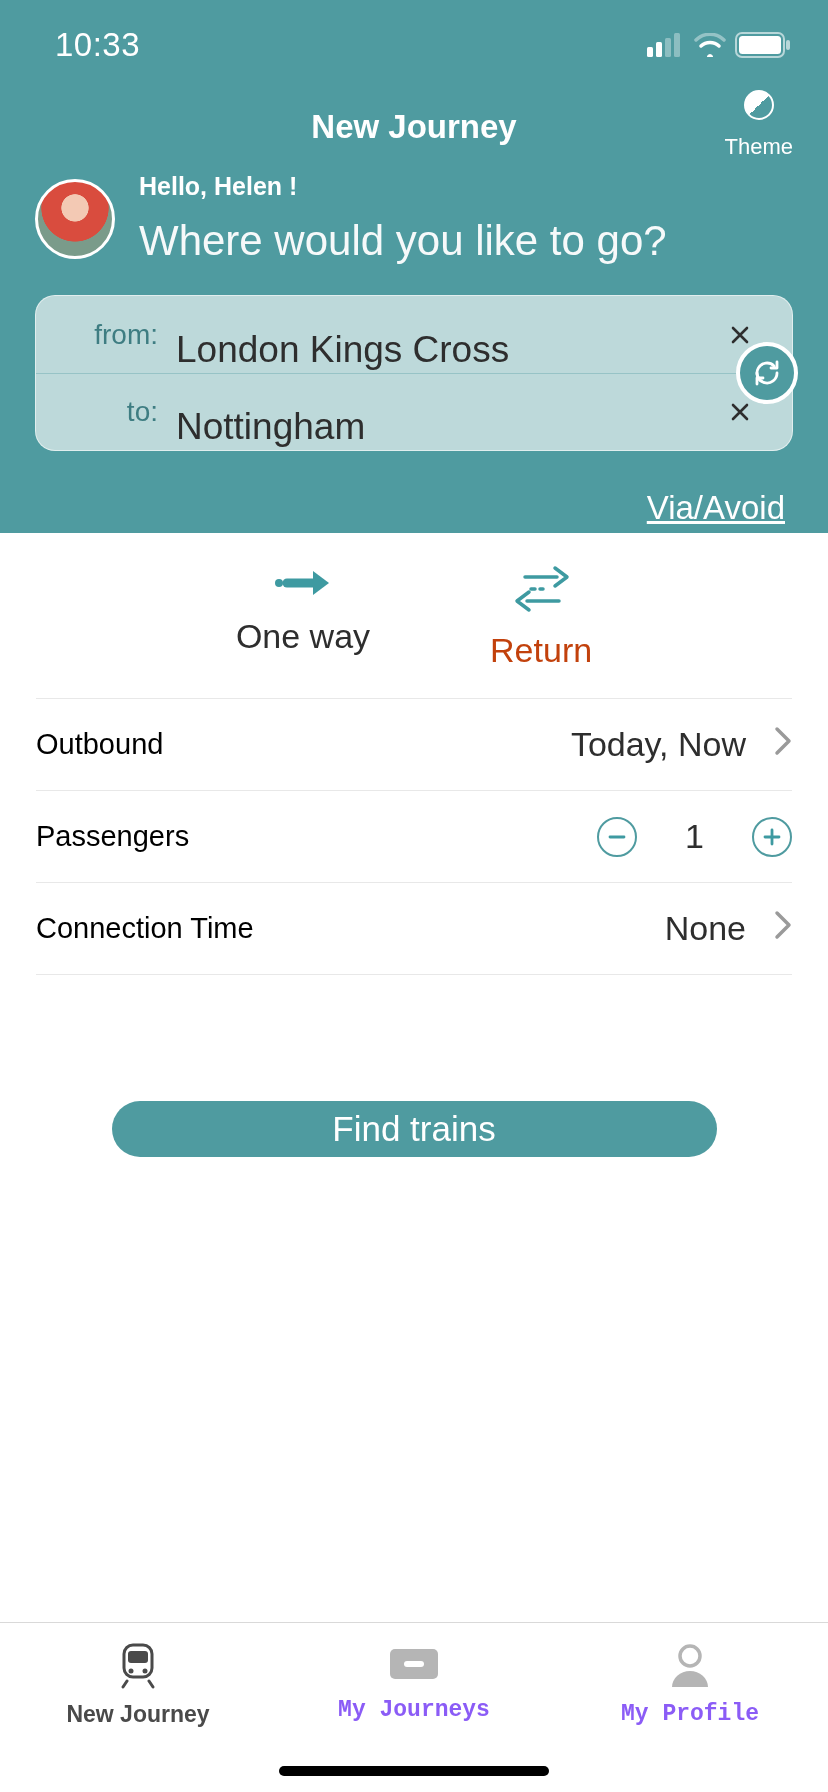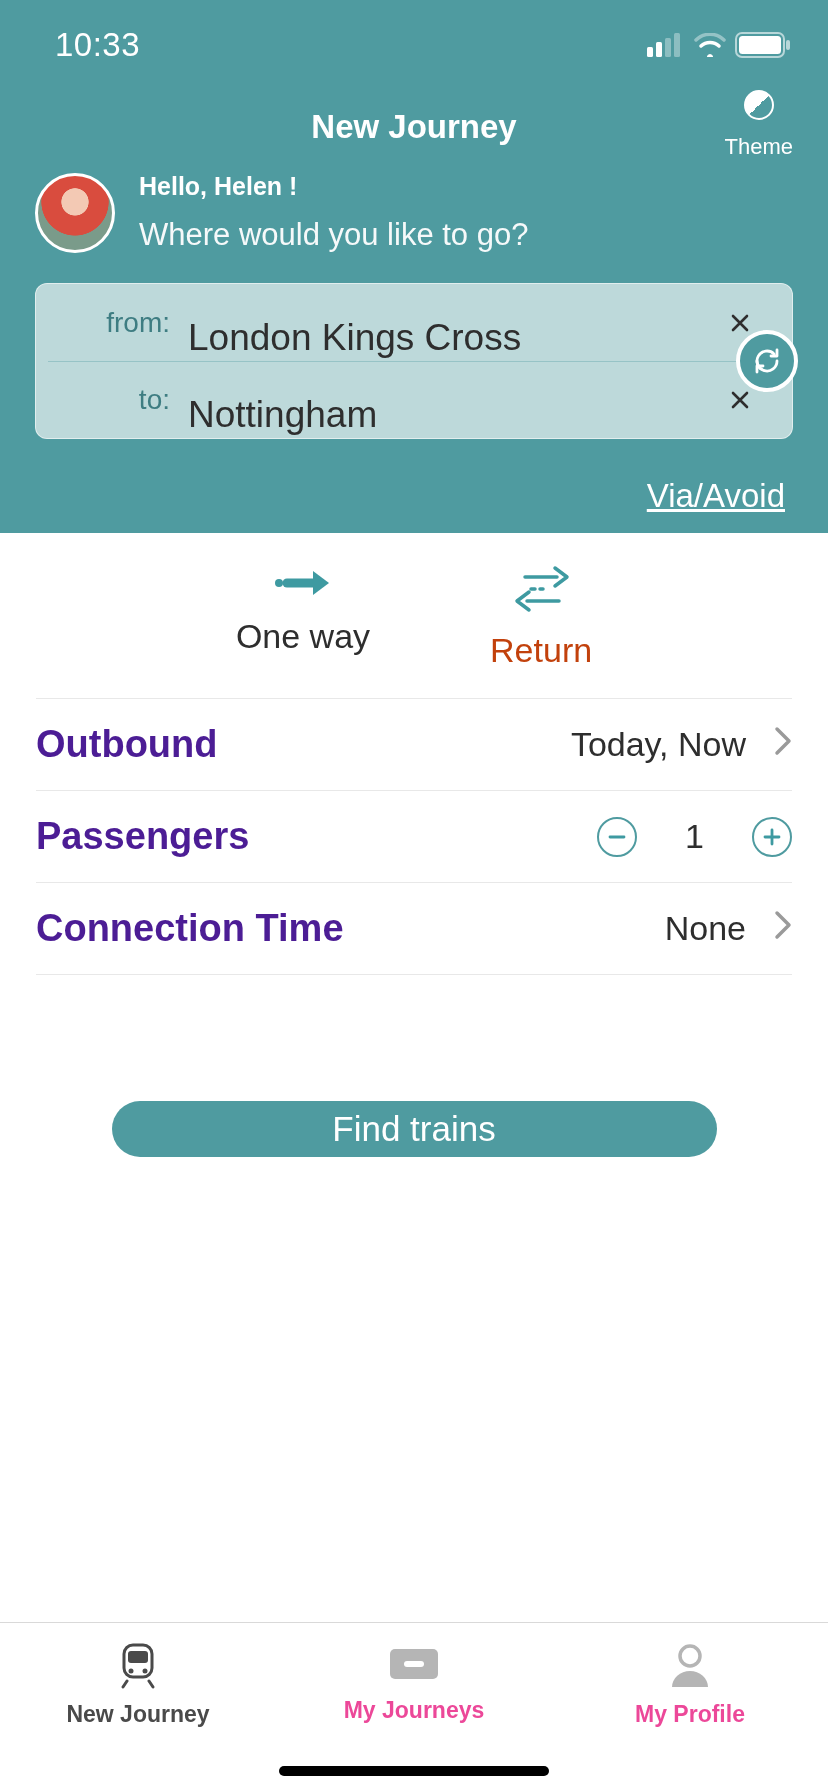--- a/index.html
+++ b/index.html
@@ -37,24 +37,24 @@
     width: 30px; height: 30px; border-radius: 50%; border: 2.5px solid #fff;
     background: linear-gradient(135deg, #fff 50%, transparent 50%);
   }
   .greeting-row { display: flex; align-items: center; gap: 24px; margin-top: 26px; }
   .avatar {
     width: 80px; height: 80px; border-radius: 50%; border: 3px solid #fff;
     background: radial-gradient(circle at 50% 35%, #f3c9b4 22%, #d94c3e 23% 55%, #7a9b8a 56%);
     flex-shrink: 0;
   }
   .greeting-text .hello { font-size: 25px; font-weight: 700; }
-  .greeting-text .sub { font-size: 31px; font-weight: 400; opacity: 0.95; margin-top: 16px; }
+  .greeting-text .sub { font-size: 42px; font-weight: 400; opacity: 0.95; margin-top: 16px; }
   .station-box {
-    margin-top: 30px; border: 1.5px solid rgba(255,255,255,0.55); border-radius: 12px;
-    background: var(--teal-light); position: relative; padding-left: 12px;
+    margin-top: 30px; border: 1.5px solid rgba(255,255,255,0.55); border-radius: 20px;
+    background: var(--teal-light); position: relative;
   }
   .station-row {
     display: flex; align-items: center; height: 77px; padding: 0 22px;
     color: #2e2e2e;
   }
   .station-row + .station-row { border-top: 1.5px solid rgba(79,155,160,0.35); }
   .station-label { width: 100px; text-align: right; font-size: 28px; color: #3e7d82; font-weight: 400; margin-right: 18px; }
   .station-value { flex: 1; font-size: 37px; font-weight: 400; color: #2e2e2e; margin-top: 30px; }
   .clear-x { font-size: 30px; color: #2e2e2e; font-weight: 400; padding: 10px 20px; cursor: pointer; }
   .swap-btn {
@@ -75,21 +75,21 @@
   .trip-type {
     display: flex; flex-direction: column; align-items: center; gap: 16px;
   }
   .trip-type .lbl { font-size: 34px; font-weight: 500; }
   .trip-type.active .lbl { color: #2e2e2e; }
   .trip-type.inactive .lbl { color: #c2410c; }
   .form-row {
     display: flex; align-items: center; justify-content: space-between;
     height: 92px; border-bottom: 1px solid #e8e8e8;
   }
-  .form-label { font-size: 38px; color: #4c1d95; font-weight: 700; }
+  .form-label { font-size: 29px; color: #000000; font-weight: 400; }
   .form-value { display: flex; align-items: center; gap: 28px; font-size: 34px; color: #2e2e2e; }
   .chevron { color: #999; font-size: 34px; font-weight: 300; }
   .stepper { display: flex; align-items: center; gap: 48px; }
   .step-btn {
     width: 40px; height: 40px; border: 2.5px solid var(--teal); border-radius: 50%;
     display: flex; align-items: center; justify-content: center; color: var(--teal);
   }
   .find-btn {
     margin: 126px auto 0; width: 605px; height: 56px; background: var(--teal);
     border-radius: 39px; display: flex; align-items: center; justify-content: center;
@@ -99,21 +99,21 @@
   .tabbar {
     position: absolute; left: 0; right: 0; bottom: 0; height: 170px;
     border-top: 1px solid #d9d9d9; background: #fff;
     display: flex; justify-content: space-around; padding-top: 18px;
   }
   .tab {
     display: flex; flex-direction: column; align-items: center; gap: 12px; width: 33.3%;
   }
   .tab-label { font-size: 23px; font-weight: 600; }
   .tab.active .tab-label { color: #4a4a4a; }
-  .tab.inactive .tab-label { color: #ec4899; }
+  .tab.inactive .tab-label { color: #8b5cf6; font-family: Liberation Mono, monospace; }
   .home-indicator {
     position: absolute; bottom: 16px; left: 50%; transform: translateX(-50%);
     width: 270px; height: 10px; background: #000; border-radius: 5px;
   }
 </style>
 </head>
 <body>
 
 <div class="header">
 

